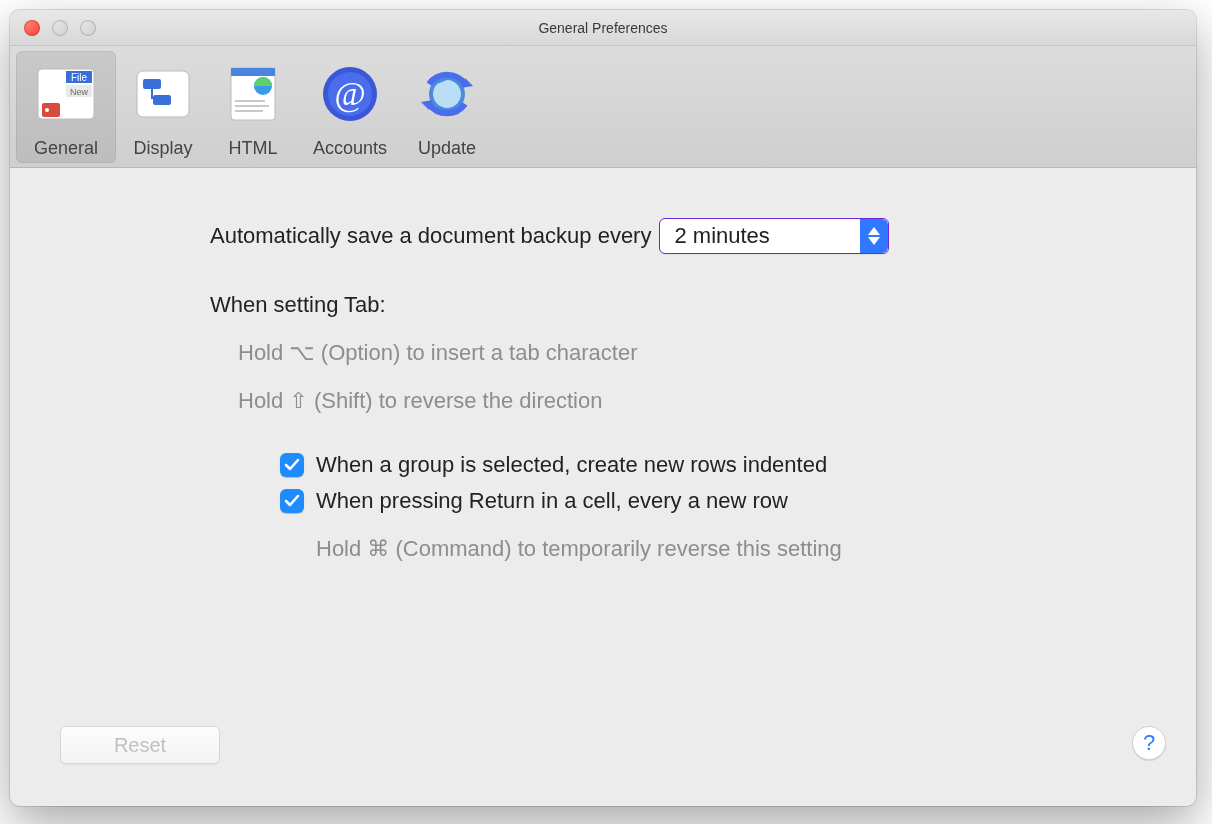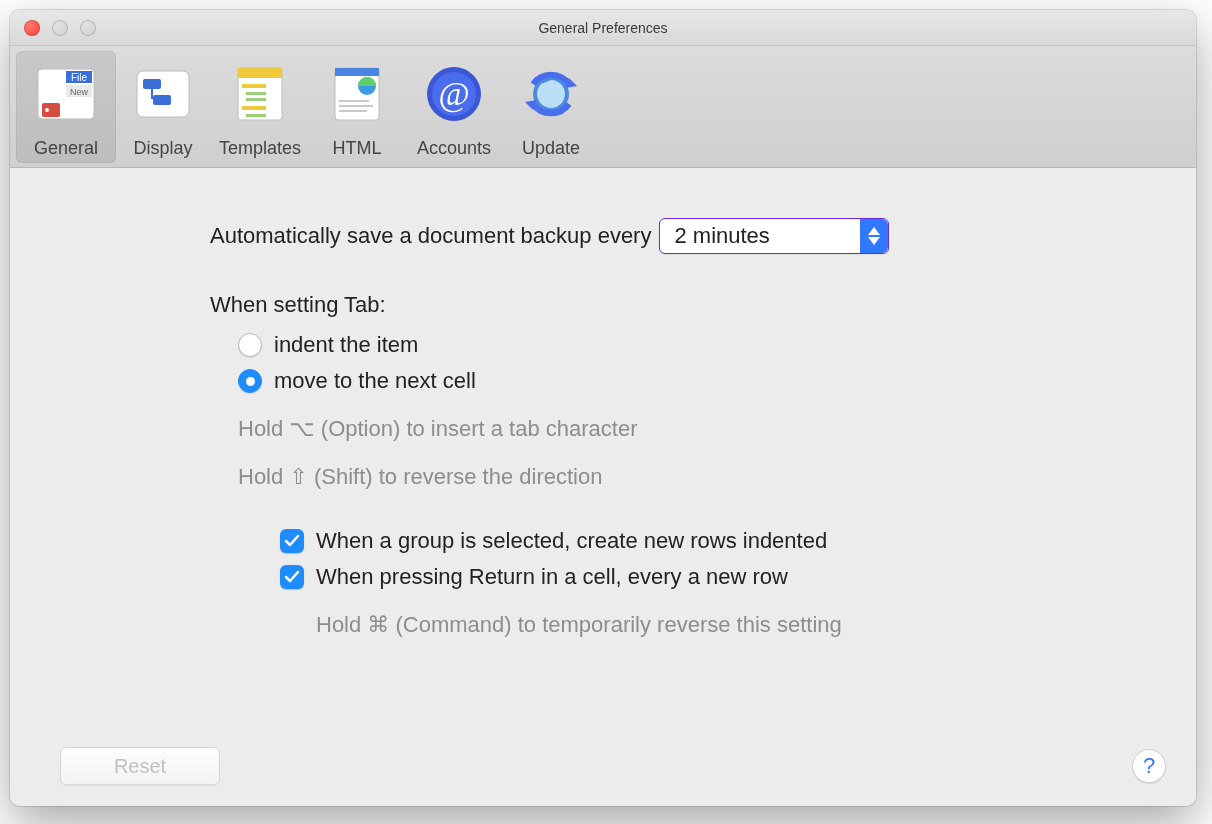--- a/index.html
+++ b/index.html
@@ -103,21 +103,21 @@
     width:24px; height:24px; border-radius:6px;
     background:#1e8cff; display:flex; align-items:center; justify-content:center;
     box-shadow: 0 1px 1px rgba(0,0,0,0.2);
   }
   .checkbox svg { display:block;}
   .hint3 { color:#8d8d8d; font-size:22px; padding-left:106px; margin-top:22px;}
   
   .footer {
     position:absolute; left:0; right:0; bottom:0;
     height:80px;
-    display:flex; align-items:center; justify-content:space-between;
+    display:flex; align-items:flex-start; justify-content:space-between;
     padding: 0 30px 0 50px;
   }
   .reset-btn {
     width:160px; height:38px;
     background: linear-gradient(#fdfdfd,#f3f3f3);
     border:1px solid #d6d6d6;
     border-radius:6px;
     font-size:20px; color:#c0c0c0;
     display:flex; align-items:center; justify-content:center;
     box-shadow: 0 1px 1px rgba(0,0,0,0.05);
@@ -166,34 +166,20 @@
         <svg width="56" height="50" viewBox="0 0 56 50">
           <rect x="2" y="2" width="52" height="46" rx="6" fill="#fff" stroke="#bcbcbc"></rect>
           <rect x="8" y="10" width="18" height="10" rx="2" fill="#3a6fd8"></rect>
           <rect x="18" y="26" width="18" height="10" rx="2" fill="#3a6fd8"></rect>
           <path d="M17 15 v14 h4" stroke="#3a6fd8" stroke-width="2" fill="none"></path>
         </svg>
       </div>
       <div class="tb-label">Display</div>
     </div>
 
-    <div class="tb-item">
-      <div class="tb-icon">
-        <svg width="48" height="56" viewBox="0 0 48 56">
-          <rect x="2" y="2" width="44" height="52" rx="3" fill="#fff" stroke="#bcbcbc"></rect>
-          <rect x="2" y="2" width="44" height="10" fill="#f0c93a"></rect>
-          <rect x="6" y="18" width="24" height="4" fill="#f0c93a"></rect>
-          <rect x="10" y="26" width="20" height="3" fill="#9bd07a"></rect>
-          <rect x="10" y="32" width="20" height="3" fill="#9bd07a"></rect>
-          <rect x="6" y="40" width="24" height="4" fill="#f0c93a"></rect>
-          <rect x="10" y="48" width="20" height="3" fill="#9bd07a"></rect>
-        </svg>
-      </div>
-      <div class="tb-label">Templates</div>
-    </div>
 
     <div class="tb-item narrow">
       <div class="tb-icon">
         <svg width="48" height="56" viewBox="0 0 48 56">
           <rect x="2" y="2" width="44" height="52" rx="3" fill="#fff" stroke="#bcbcbc"></rect>
           <rect x="2" y="2" width="44" height="8" fill="#4a83e0"></rect>
           <circle cx="34" cy="20" r="9" fill="#3a9be8"></circle>
           <path d="M25 20 a9 9 0 0 1 18 0" fill="#5dd06a"></path>
           <rect x="6" y="34" width="30" height="2" fill="#c9c9c9"></rect>
           <rect x="6" y="39" width="34" height="2" fill="#c9c9c9"></rect>
@@ -242,32 +228,20 @@
             </svg>
           <svg width="12" height="8" viewBox="0 0 12 8" style="margin-top:2px">
               <polygon points="0,0 12,0 6,8" fill="#fff"></polygon>
             </svg>
         </div>
       </div>
     </div>
 
     <div class="section-label">When setting Tab:</div>
 
-    <div class="radio-group">
-      <div class="radio-row">
-        <div class="radio"></div>
-        <span>indent the item</span>
-      </div>
-      <div class="radio-row">
-        <div class="radio checked">
-            <div class="inner"></div>
-          </div>
-        <span>move to the next cell</span>
-      </div>
-    </div>
 
     <div class="hint">Hold ⌥ (Option) to insert a tab character</div>
     <div class="hint2">Hold ⇧ (Shift) to reverse the direction</div>
 
     <div class="checkbox-group">
       <div class="check-row">
         <div class="checkbox">
           <svg width="16" height="14" viewBox="0 0 16 14">
               <polyline points="2,7 6,11 14,2" stroke="#fff" stroke-width="2.5" fill="none" stroke-linecap="round" stroke-linejoin="round"></polyline>
             </svg>

